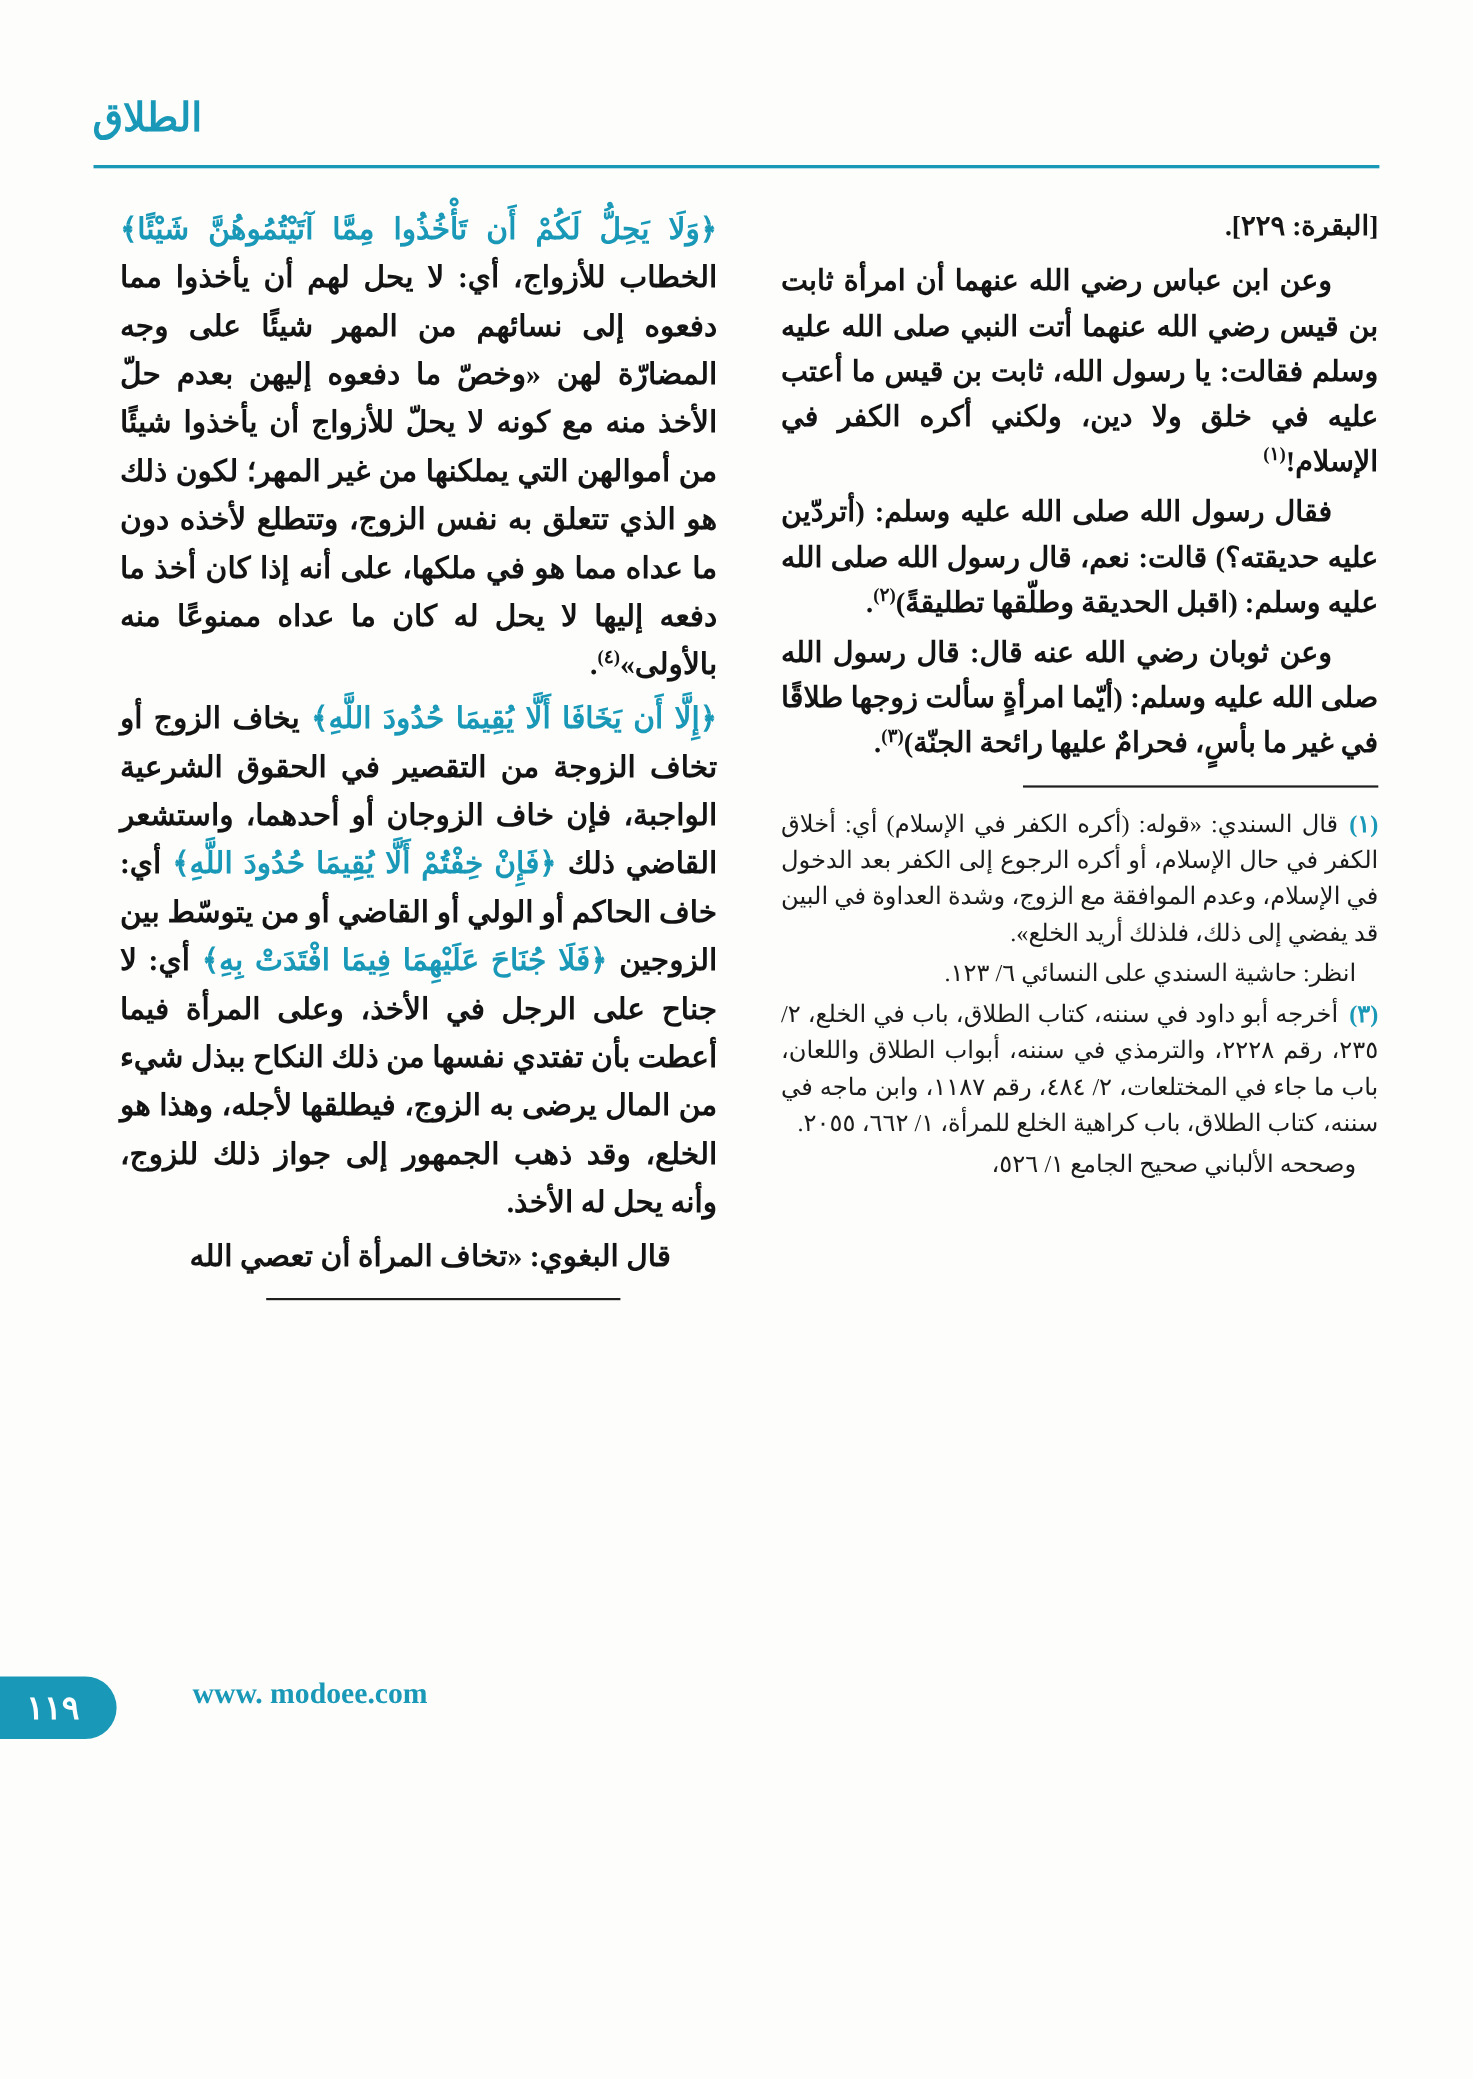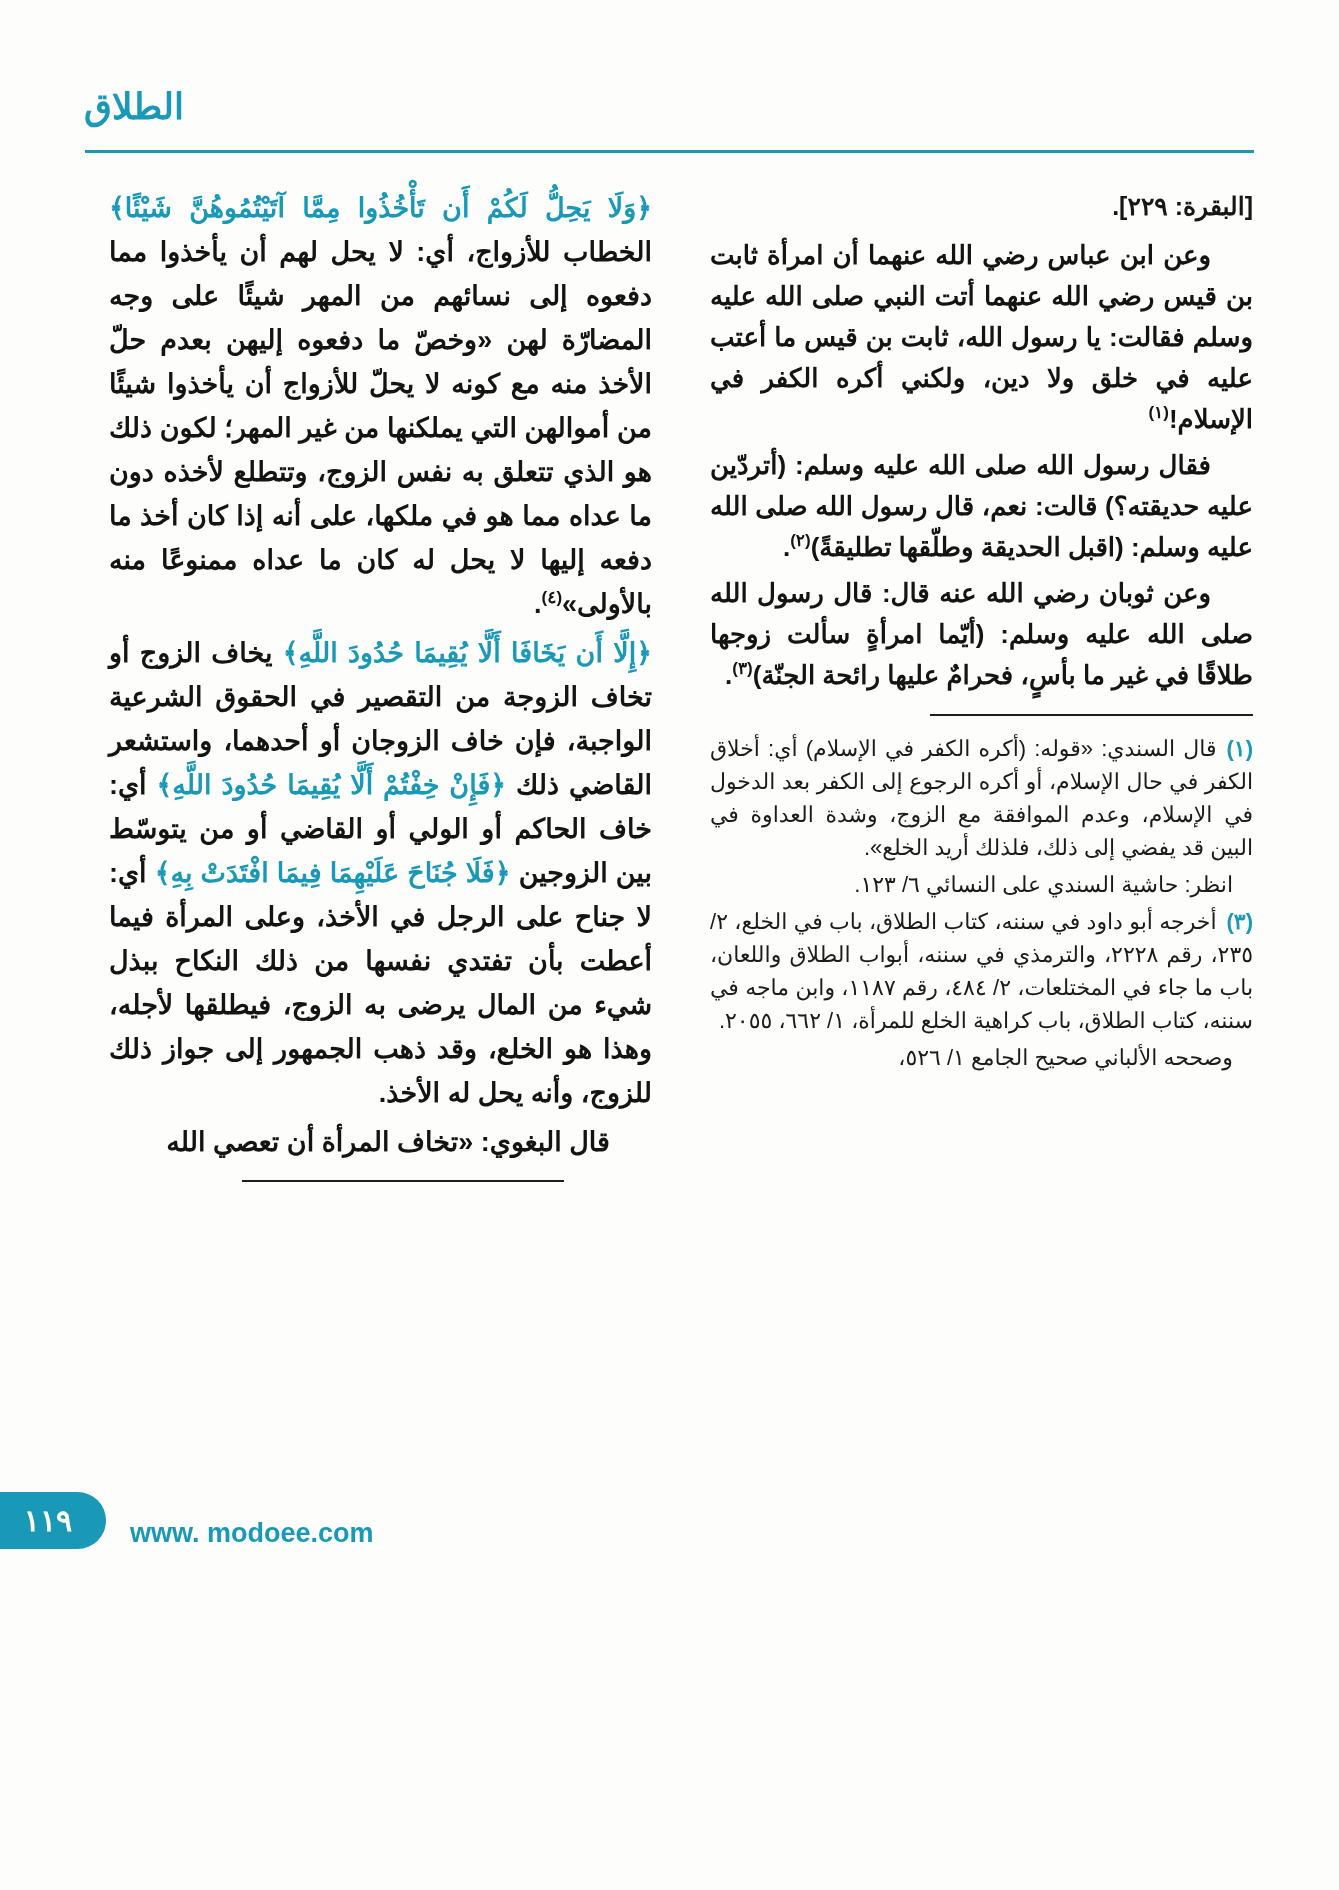--- a/index.html
+++ b/index.html
@@ -2,21 +2,21 @@
 <html lang="ar" dir="rtl" style="--accent: #1999b7;"><head>
 <meta charset="utf-8">
 <style>
   * { margin:0; padding:0; box-sizing:border-box; }
   html,body { background:#ffffff; }
   .page {
     position:relative;
     width:1339px; height:1890px;
     margin:0 auto;
     background:#fdfdfb;
-    font-family:Liberation Sans, sans-serif;
+    font-family:Liberation Serif, serif;
     direction:rtl;
     overflow:hidden;
     color:#161616;
   }
   
   .header-title {
     position:absolute; top:86px; left:84px;
     font-size:36px; font-weight:bold;
     color:var(--accent, #1999b7);
   }
@@ -74,36 +74,36 @@
     color:var(--accent, #1999b7);
     font-weight:bold;
     margin-left:10px;
   }
   .fn-sub { padding-right:20px; }
   .fn-cont { padding-right:255px; text-align:right; }
   .fn-last { padding-right:80px; text-align:right; }
 
   
   .footer {
-    position:absolute; top:1491px; left:0;
+    position:absolute; top:1524px; left:0;
     width:100%; height:58px;
     direction:ltr;
-    display:flex; align-items:flex-end;
+    display:flex; align-items:flex-start;gap:17px;
   }
   .page-badge {
     width:106px; height:57px;
     background:var(--accent, #1999b7);
     border-radius:0 29px 29px 0;
     color:#ffffff;
     display:flex; align-items:center; justify-content:center;
     font-size:30px; font-weight:bold;
     padding-right:10px;
   }
   .site {
-    margin-left:24px;
+    margin-left:52px;
     color:var(--accent, #1999b7);
     font-size:27px; font-weight:bold;
     direction:ltr;
   }
 </style>
 </head>
 <body>
 
 <div class="page">
 

